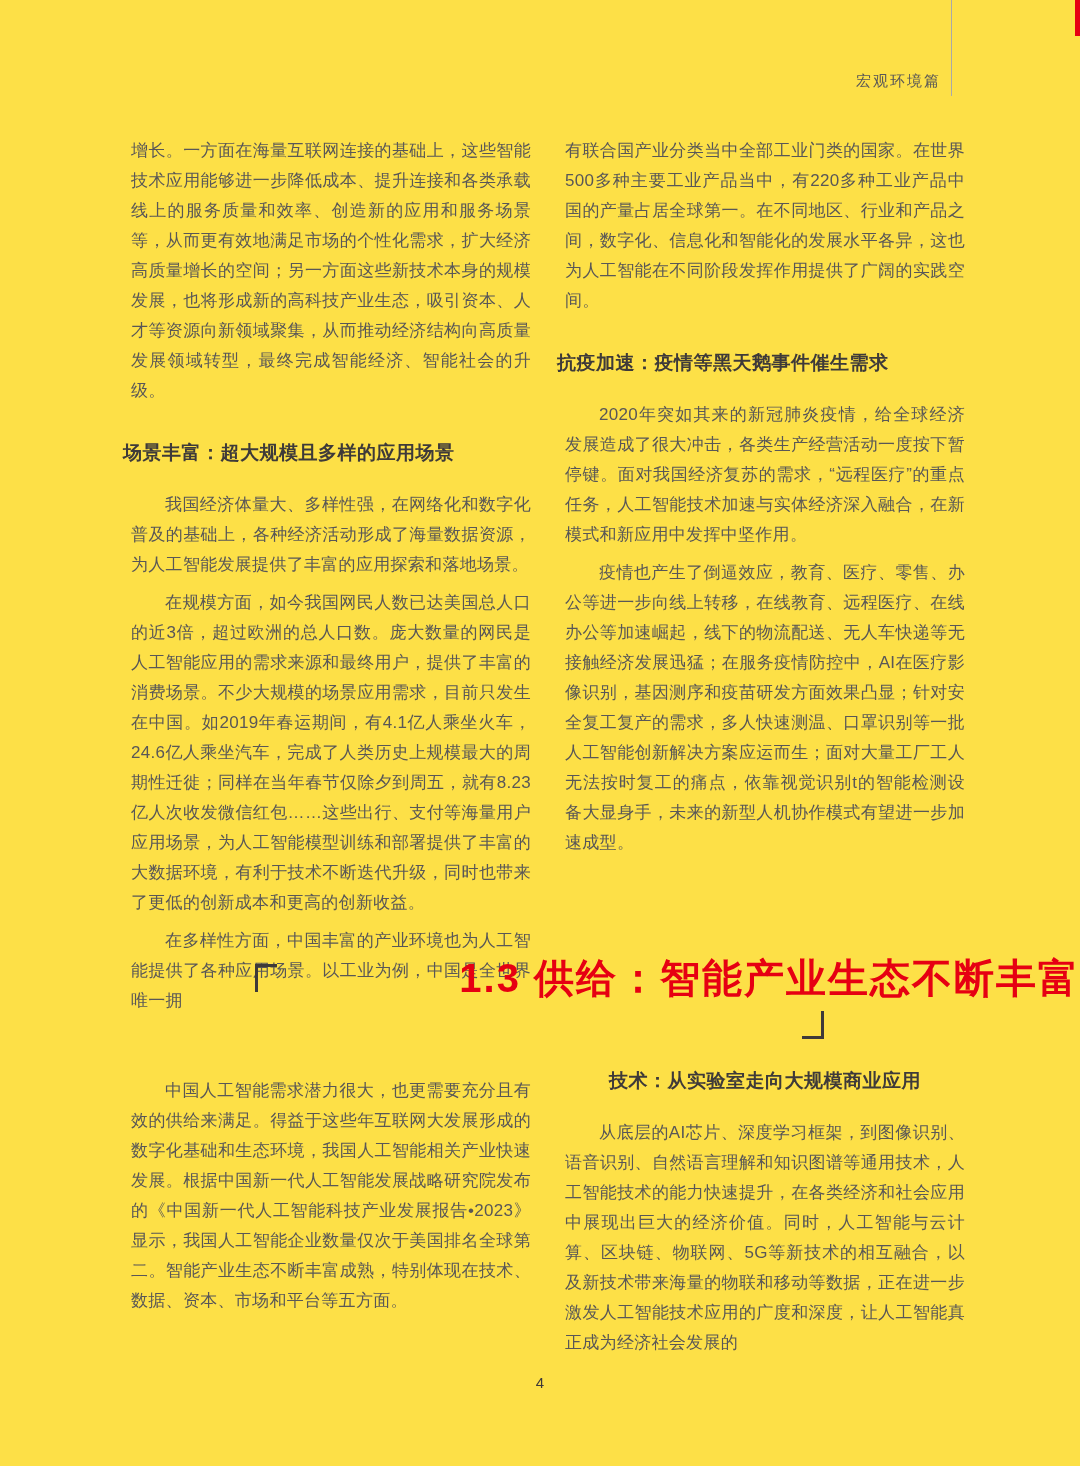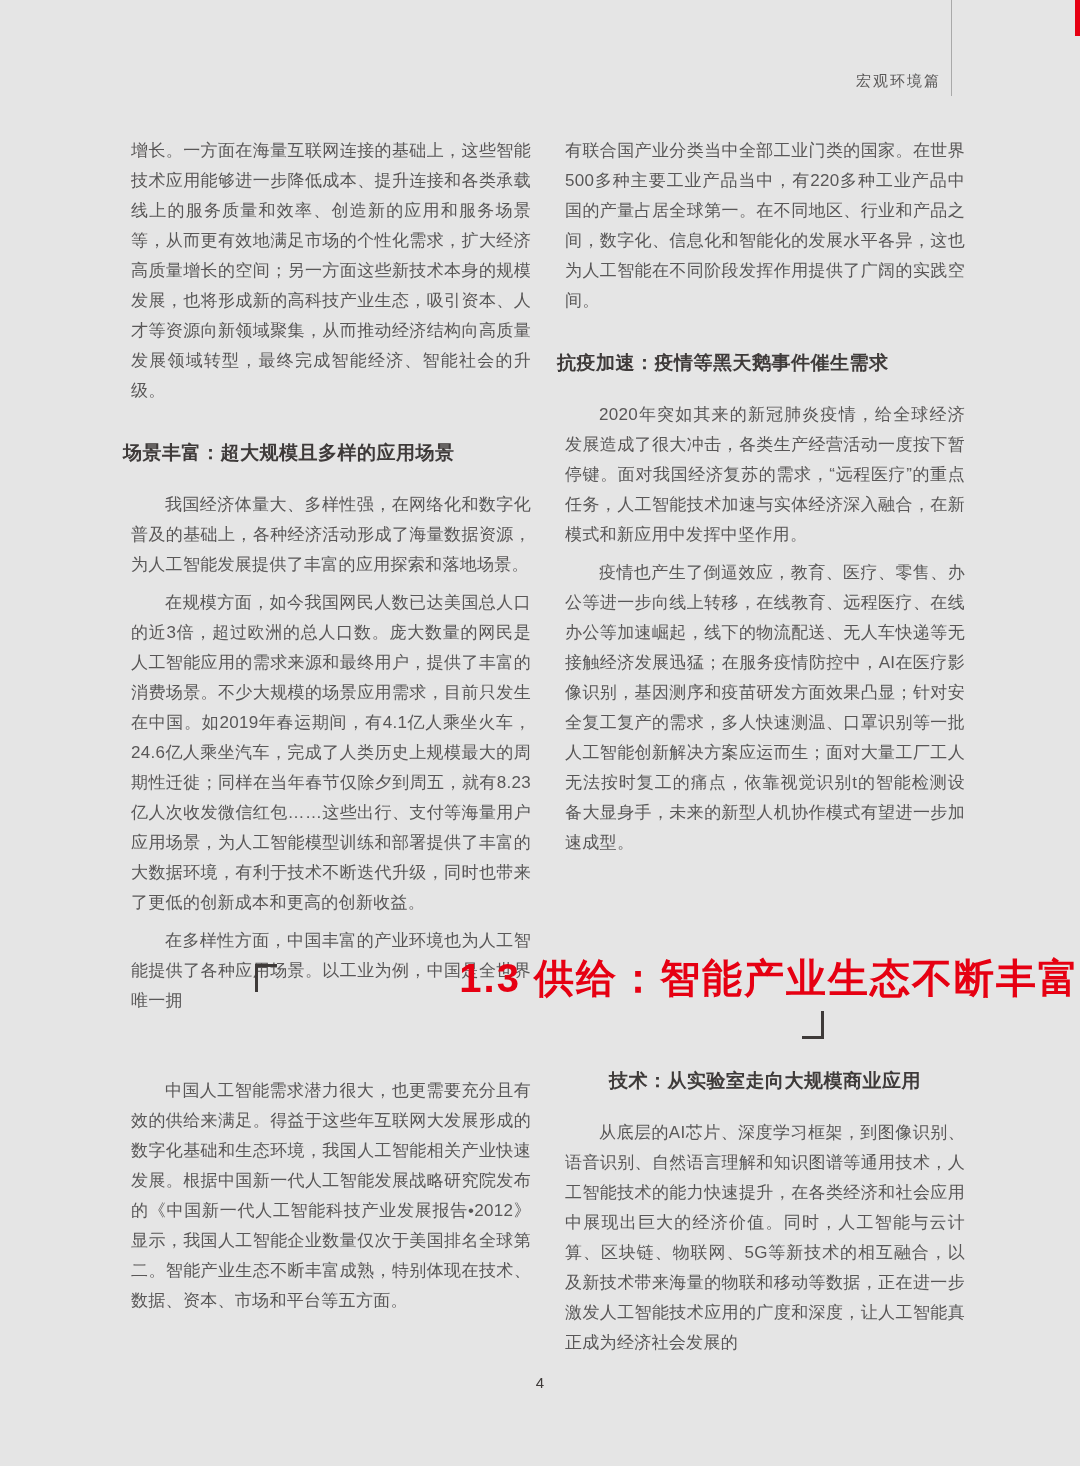--- a/index.html
+++ b/index.html
@@ -1,17 +1,17 @@
 <!DOCTYPE html>
 <html style="--accent: #e60012;"><head>
 <meta charset="utf-8">
 <style>
   html, body { margin:0; padding:0; background:#ffffff; }
   .page {
-    position:relative; width:1080px; height:1466px; background:#e5e5e5;
+    position:relative; width:1080px; height:1466px; background:#fde047;
     font-family:"Liberation Sans","DejaVu Sans",sans-serif; overflow:hidden;
   }
   .edge-accent {
     position:absolute; top:0; right:0; width:5px; height:36px;
     background:var(--accent,#e60012);
   }
   .page-header {
     position:absolute; top:0; right:128px; height:88px;
     border-right:1px solid #a9a9a9;
     display:flex; align-items:flex-end;
@@ -73,21 +73,21 @@
       <p class="body-p indent">疫情也产生了倒逼效应，教育、医疗、零售、办公等进一步向线上转移，在线教育、远程医疗、在线办公等加速崛起，线下的物流配送、无人车快递等无接触经济发展迅猛；在服务疫情防控中，AI在医疗影像识别，基因测序和疫苗研发方面效果凸显；针对安全复工复产的需求，多人快速测温、口罩识别等一批人工智能创新解决方案应运而生；面对大量工厂工人无法按时复工的痛点，依靠视觉识别t的智能检测设备大显身手，未来的新型人机协作模式有望进一步加速成型。</p>
     </section>
 
   <div class="section-band">
     <span class="bracket bracket-tl"></span>
     <h2 class="section-title">1.3 供给：智能产业生态不断丰富</h2>
     <span class="bracket bracket-br"></span>
   </div>
 
   <section class="col col-bottom-left">
-      <p class="body-p indent">中国人工智能需求潜力很大，也更需要充分且有效的供给来满足。得益于这些年互联网大发展形成的数字化基础和生态环境，我国人工智能相关产业快速发展。根据中国新一代人工智能发展战略研究院发布的《中国新一代人工智能科技产业发展报告•2012》显示，我国人工智能企业数量仅次于美国排名全球第二。智能产业生态不断丰富成熟，特别体现在技术、数据、资本、市场和平台等五方面。</p>
+      <p class="body-p indent">中国人工智能需求潜力很大，也更需要充分且有效的供给来满足。得益于这些年互联网大发展形成的数字化基础和生态环境，我国人工智能相关产业快速发展。根据中国新一代人工智能发展战略研究院发布的《中国新一代人工智能科技产业发展报告•2023》显示，我国人工智能企业数量仅次于美国排名全球第二。智能产业生态不断丰富成熟，特别体现在技术、数据、资本、市场和平台等五方面。</p>
     </section>
 
   <section class="col col-bottom-right">
       <h3 class="col-heading">技术：从实验室走向大规模商业应用</h3>
       <p class="body-p indent">从底层的AI芯片、深度学习框架，到图像识别、语音识别、自然语言理解和知识图谱等通用技术，人工智能技术的能力快速提升，在各类经济和社会应用中展现出巨大的经济价值。同时，人工智能与云计算、区块链、物联网、5G等新技术的相互融合，以及新技术带来海量的物联和移动等数据，正在进一步激发人工智能技术应用的广度和深度，让人工智能真正成为经济社会发展的</p>
     </section>
 
   <footer class="page-footer">
     <span class="page-number">4</span>
   </footer>

